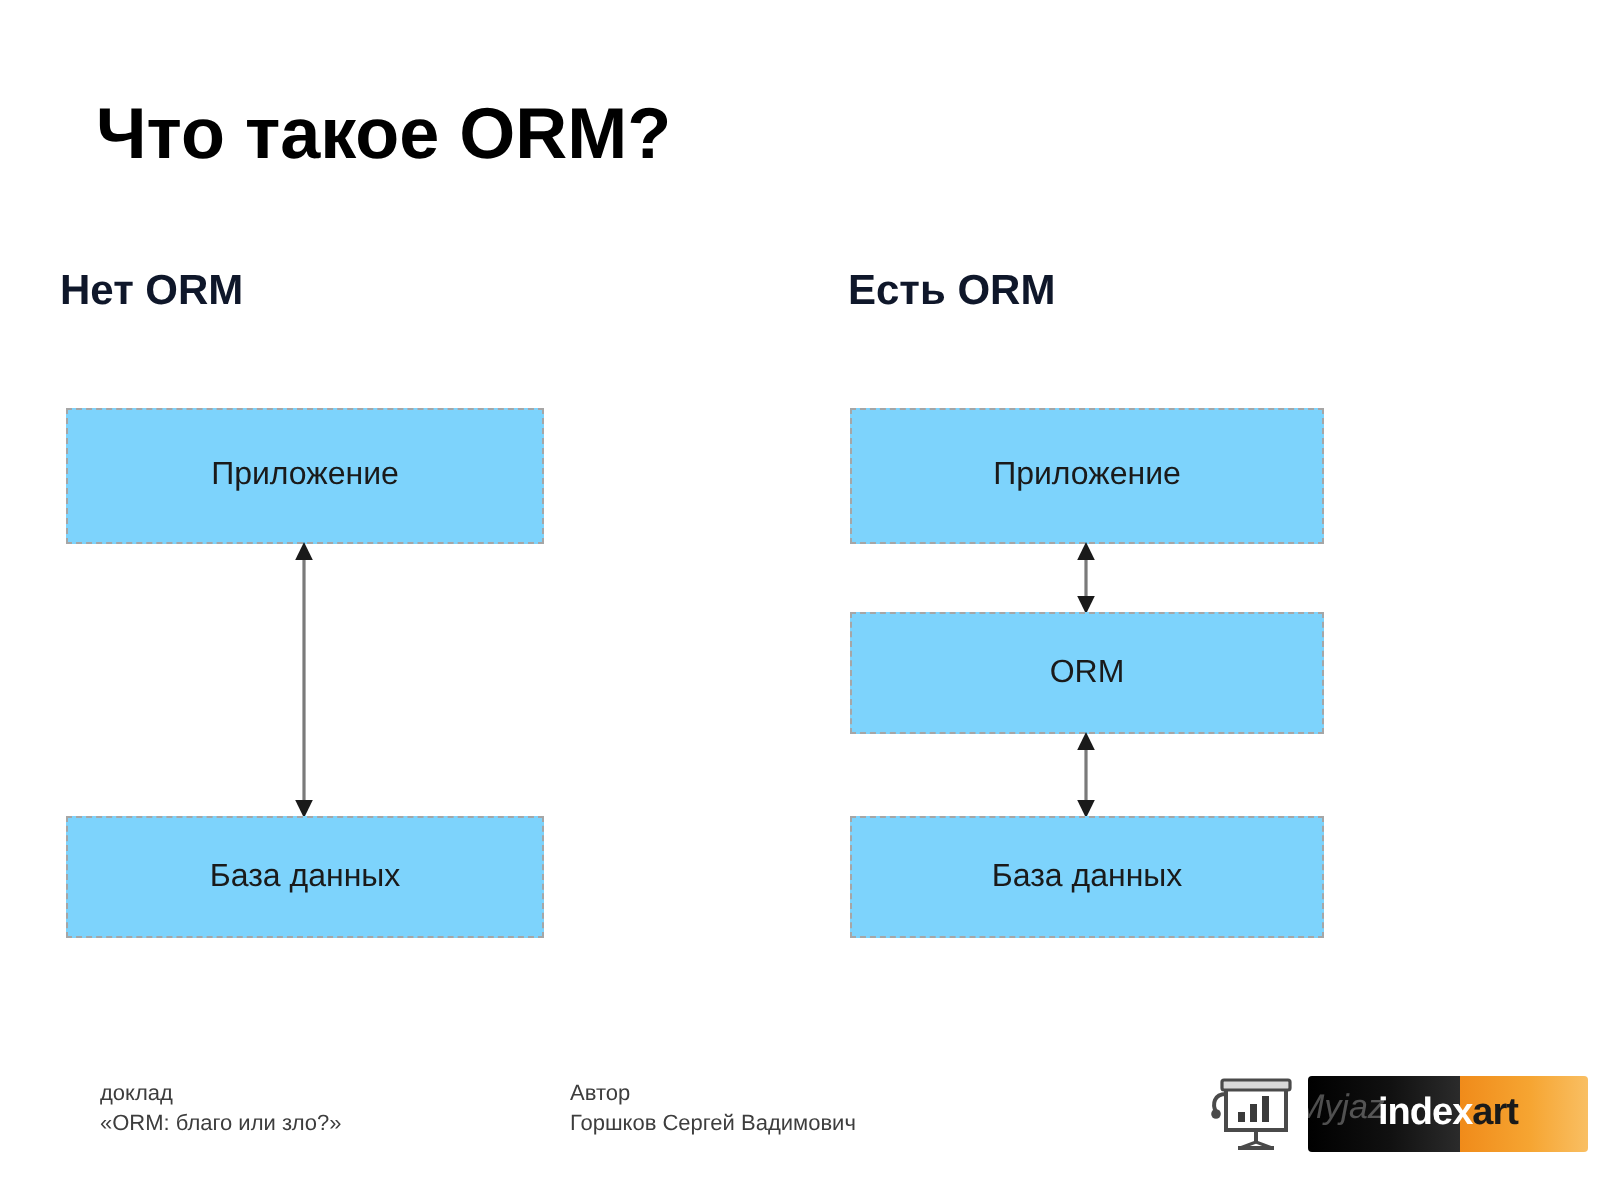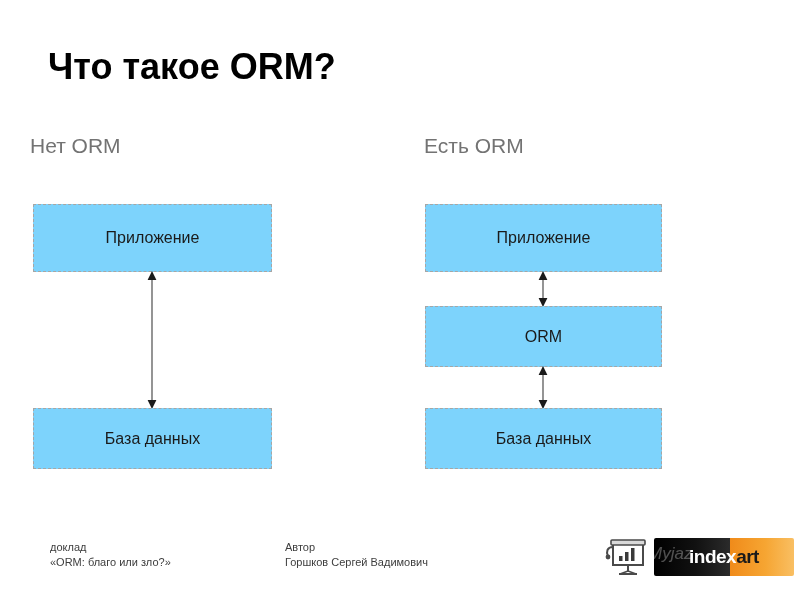--- a/index.html
+++ b/index.html
@@ -31,22 +31,22 @@
     font-weight: bold;
     letter-spacing: 0px;
     color: #000000;
     white-space: nowrap;
   }
 
   
   .col-heading {
     position: absolute;
     font-size: 21px;
-    font-weight: normal;
-    color: #737373;
+    font-weight: bold;
+    color: #0f172a;
     white-space: nowrap;
   }
   .col-heading.left  { left: 30px;  top: 134px; }
   .col-heading.right { left: 424px; top: 134px; }
 
   
   .column {
     position: absolute;
     top: 0;
     height: 600px;

